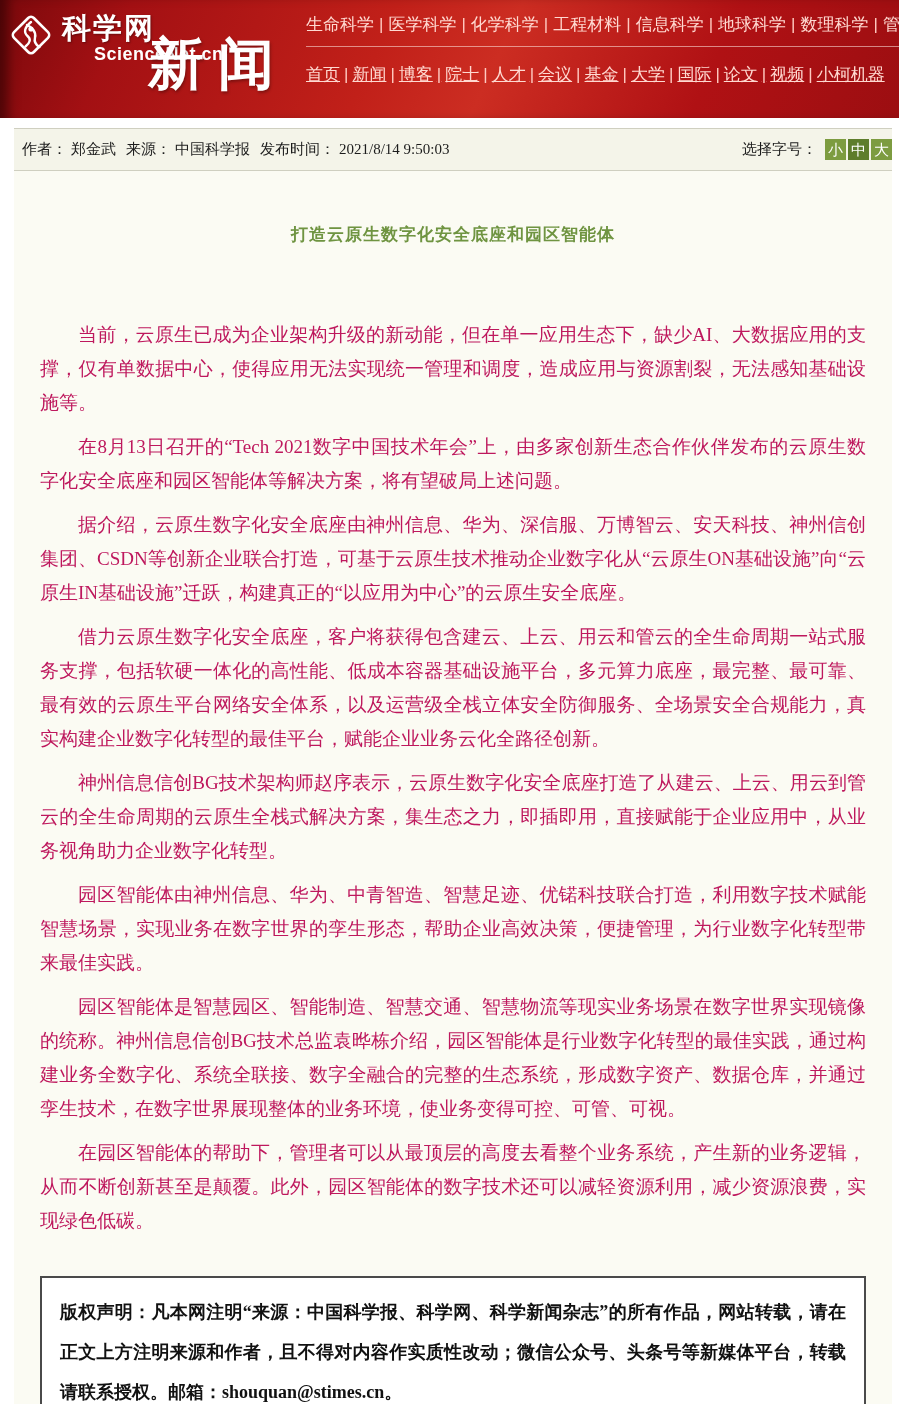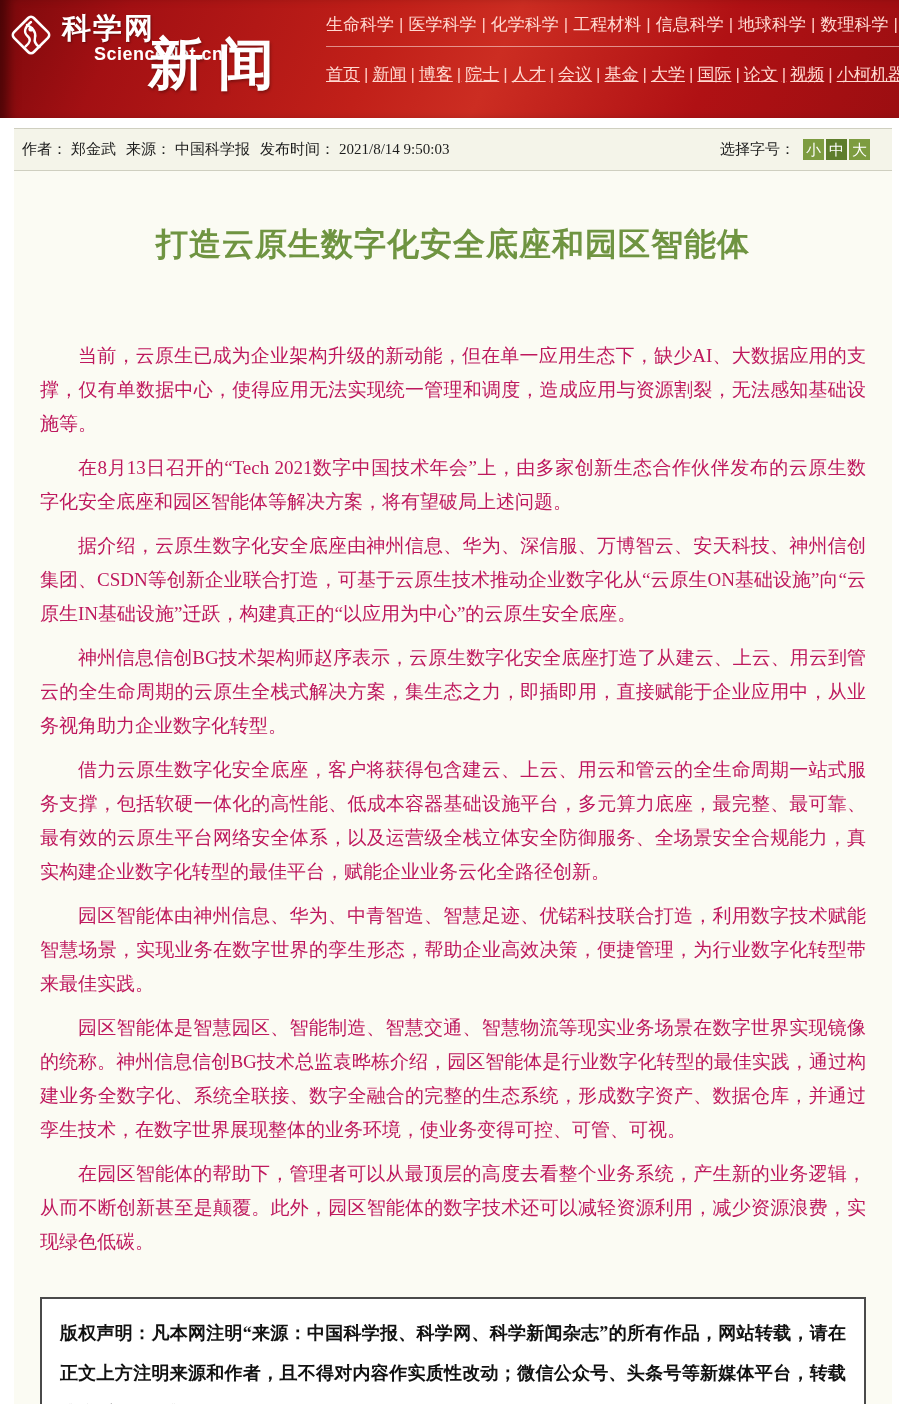--- a/index.html
+++ b/index.html
@@ -25,41 +25,41 @@
   .logo-icon { width: 50px; height: 52px; margin-right: 6px; }
   .logo-text { padding-top: 4px; font-family: "Liberation Sans", "DejaVu Sans", sans-serif; }
   .logo-name { font-size: 29px; font-weight: bold; line-height: 30px; letter-spacing: 2px; text-shadow: 1px 1px 2px rgba(0,0,0,.35); }
   .logo-sub { font-size: 18px; font-weight: bold; letter-spacing: .5px; margin-top: 1px; margin-left: 32px; }
   .section-title {
     position: absolute; left: 148px; top: 36px;
     font-family: "Liberation Sans", "DejaVu Sans", sans-serif;
     font-size: 56px; font-weight: bold; letter-spacing: 14px; line-height: 1;
     text-shadow: 1px 2px 3px rgba(0,0,0,.3);
   }
-  .nav { position: absolute; left: 306px; right: 0; top: 0; margin-left: 20px; }
+  .nav { position: absolute; left: 306px; right: 0; top: 0; }
   .nav-row { white-space: nowrap; overflow: hidden; font-family: "Liberation Sans", "DejaVu Sans", sans-serif; font-size: 17px; color: #ffd9d1; }
   .nav-row a { color: #ffd9d1; text-decoration: none; cursor: pointer; }
   .nav-row .sep { color: #ffc9c0; }
   .nav-top { margin-top: 13px; }
   .nav-top .sep { margin: 0 5px; }
   .nav-divider { height: 1px; background: rgba(255,235,230,.55); margin-top: 10px; margin-right: 0; }
   .nav-bottom { margin-top: 16px; text-decoration: underline; }
   .nav-bottom .sep { margin: 0 4px; }
 
   
   .content { margin: 0 7px 0 14px; }
 
   .meta-bar {
     margin-top: 10px;
     height: 43px;
     background: #f4f4e9;
     border-top: 1px solid #cfcfc0;
     border-bottom: 1px solid #cfcfc0;
     display: flex; align-items: center; justify-content: space-between;
-    padding: 0 22px 0 8px;
+    padding: 0 0 0 8px;
     font-size: 15px; color: #1c1c1c;
   }
   .meta-left span { margin-right: 4px; }
   .meta-left .meta-value { margin-right: 10px; }
   .meta-right { display: flex; align-items: center; justify-content: center; }
   .fs-label { margin-right: 6px; }
   .fs-list span {
     display: inline-block; width: 21px; height: 21px; line-height: 21px;
     text-align: center; background: #7d9c40; color: #fff;
     font-size: 15px; margin-left: 2px; cursor: pointer;
@@ -69,21 +69,21 @@
 
   .article {
     background: #fbfbf3;
     min-height: 1233px;
     padding: 52px 26px 20px;
   }
   .article-title {
     text-align: center;
     color: #6f9441;
     font-family: "Liberation Sans", "DejaVu Sans", sans-serif;
-    font-size: 32px; font-weight: bold;
+    font-size: 17px; font-weight: bold;
     margin-bottom: 72px;
     letter-spacing: 1px;
   }
   .paragraphs p {
     font-size: 19px;
     line-height: 34px;
     color: #be185d;
     text-indent: 2em;
     text-align: justify;
     margin-bottom: 10px;
@@ -140,22 +140,22 @@
       </div>
     </div>
 
     <div class="article">
       <h1 class="article-title">打造云原生数字化安全底座和园区智能体</h1>
 
       <div class="paragraphs">
           <p>当前，云原生已成为企业架构升级的新动能，但在单一应用生态下，缺少AI、大数据应用的支撑，仅有单数据中心，使得应用无法实现统一管理和调度，造成应用与资源割裂，无法感知基础设施等。</p>
           <p>在8月13日召开的“Tech 2021数字中国技术年会”上，由多家创新生态合作伙伴发布的云原生数字化安全底座和园区智能体等解决方案，将有望破局上述问题。</p>
           <p>据介绍，云原生数字化安全底座由神州信息、华为、深信服、万博智云、安天科技、神州信创集团、CSDN等创新企业联合打造，可基于云原生技术推动企业数字化从“云原生ON基础设施”向“云原生IN基础设施”迁跃，构建真正的“以应用为中心”的云原生安全底座。</p>
+          <p>借力云原生数字化安全底座，客户将获得包含建云、上云、用云和管云的全生命周期一站式服务支撑，包括软硬一体化的高性能、低成本容器基础设施平台，多元算力底座，最完整、最可靠、最有效的云原生平台网络安全体系，以及运营级全栈立体安全防御服务、全场景安全合规能力，真实构建企业数字化转型的最佳平台，赋能企业业务云化全路径创新。</p>
           <p>神州信息信创BG技术架构师赵序表示，云原生数字化安全底座打造了从建云、上云、用云到管云的全生命周期的云原生全栈式解决方案，集生态之力，即插即用，直接赋能于企业应用中，从业务视角助力企业数字化转型。</p>
-          <p>借力云原生数字化安全底座，客户将获得包含建云、上云、用云和管云的全生命周期一站式服务支撑，包括软硬一体化的高性能、低成本容器基础设施平台，多元算力底座，最完整、最可靠、最有效的云原生平台网络安全体系，以及运营级全栈立体安全防御服务、全场景安全合规能力，真实构建企业数字化转型的最佳平台，赋能企业业务云化全路径创新。</p>
           <p>园区智能体由神州信息、华为、中青智造、智慧足迹、优锘科技联合打造，利用数字技术赋能智慧场景，实现业务在数字世界的孪生形态，帮助企业高效决策，便捷管理，为行业数字化转型带来最佳实践。</p>
           <p>园区智能体是智慧园区、智能制造、智慧交通、智慧物流等现实业务场景在数字世界实现镜像的统称。神州信息信创BG技术总监袁晔栋介绍，园区智能体是行业数字化转型的最佳实践，通过构建业务全数字化、系统全联接、数字全融合的完整的生态系统，形成数字资产、数据仓库，并通过孪生技术，在数字世界展现整体的业务环境，使业务变得可控、可管、可视。</p>
           <p>在园区智能体的帮助下，管理者可以从最顶层的高度去看整个业务系统，产生新的业务逻辑，从而不断创新甚至是颠覆。此外，园区智能体的数字技术还可以减轻资源利用，减少资源浪费，实现绿色低碳。</p>
         </div>
 
       <div class="copyright">版权声明：凡本网注明“来源：中国科学报、科学网、科学新闻杂志”的所有作品，网站转载，请在正文上方注明来源和作者，且不得对内容作实质性改动；微信公众号、头条号等新媒体平台，转载请联系授权。邮箱：shouquan@stimes.cn。</div>
     </div>
 
   </div>
 </div>

